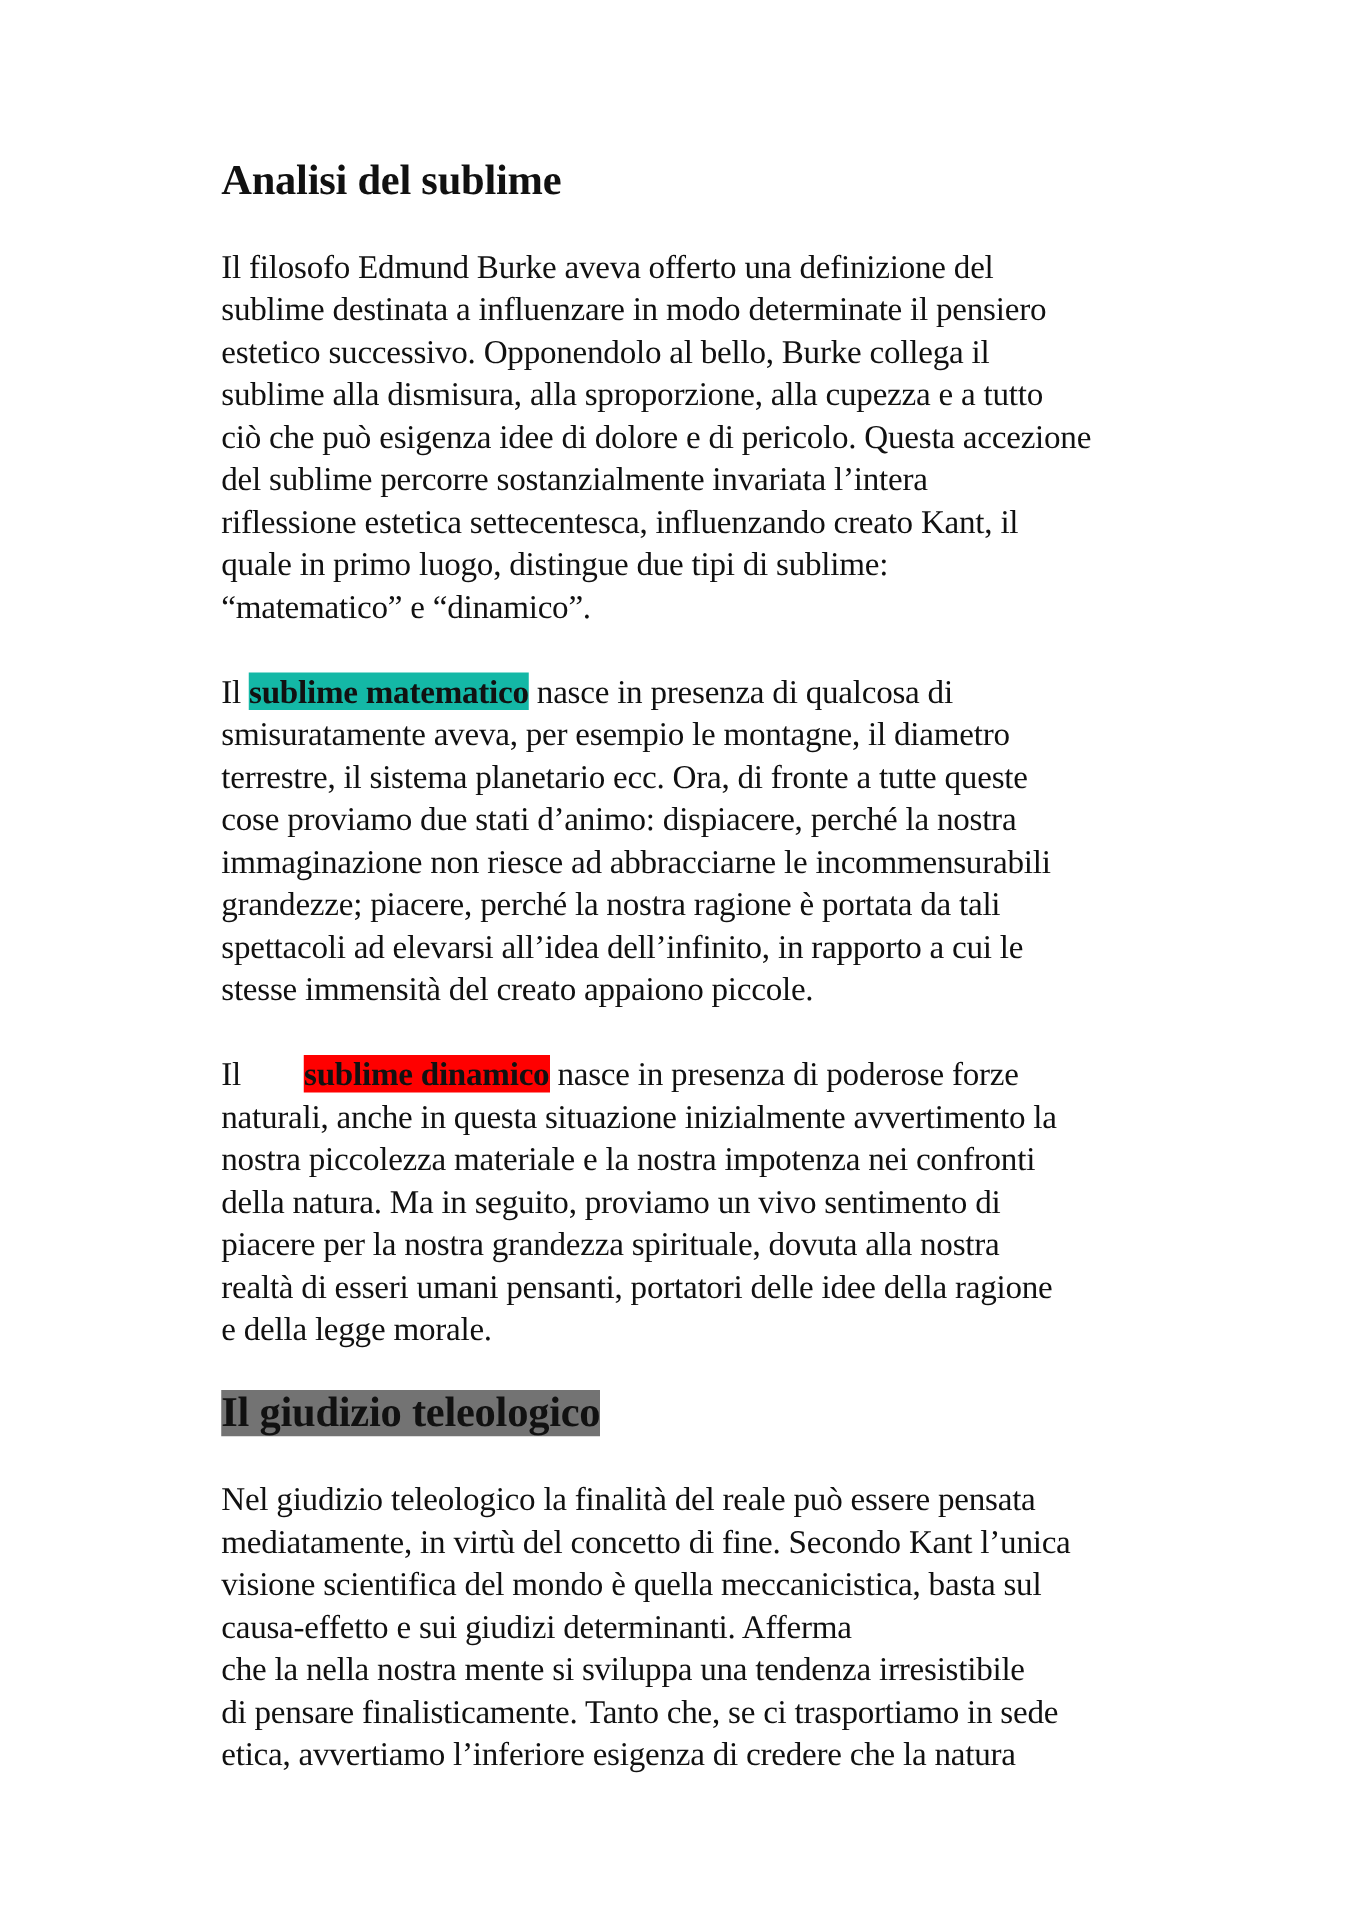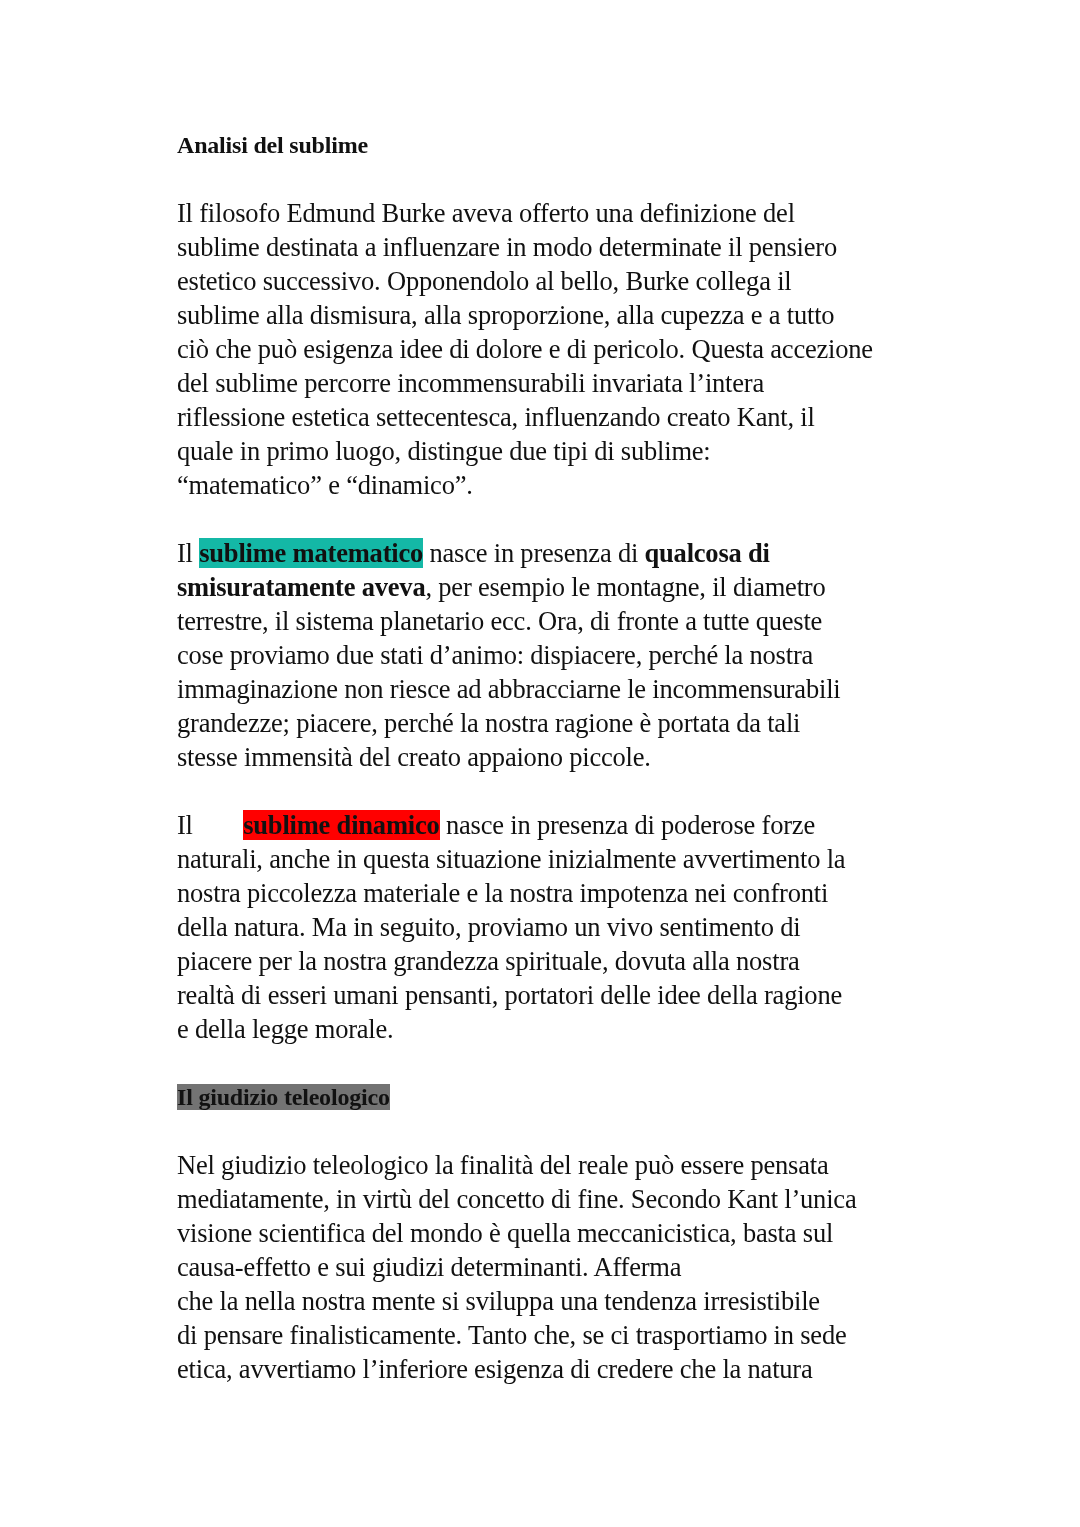--- a/index.html
+++ b/index.html
@@ -5,54 +5,55 @@
   html, body { margin: 0; padding: 0; background: #ffffff; }
   body { width: 1080px; height: 1527px; position: relative; overflow: hidden; }
   .page {
     position: absolute; left: 177px; top: 128px; width: 820px;
     font-family: "Liberation Serif", "DejaVu Serif", serif;
     font-size: 26.5px; color: #111111; line-height: 34px;
     letter-spacing: -0.2px;
   }
   .line { display: block; white-space: nowrap; height: 34px; }
   .gap { display: block; height: 34px; }
-  .b { font-weight: bold; }
+  .b { font-weight: normal; }
   .hl-yellow { background: #14b8a6; font-weight: bold; }
   .hl-red { background: #ff0000; font-weight: bold; margin-left: 44px; }
   .hl-magenta { background: #737373; font-weight: bold; }
-  h1, h2 { margin: 0; font-size: 24px; line-height: 34px; font-weight: bold; }
+  h1, h2 { margin: 0; font-size: 34px; line-height: 34px; font-weight: bold; }
 </style>
 </head>
 <body>
 
 <div class="page">
 
   <h1 class="line">Analisi del sublime</h1>
   <span class="gap"></span>
 
   <div>
     <span class="line">Il filosofo Edmund Burke aveva offerto una definizione del</span>
     <span class="line">sublime destinata a influenzare in modo determinate il pensiero</span>
     <span class="line">estetico successivo. Opponendolo al bello, Burke collega il</span>
     <span class="line">sublime alla dismisura, alla sproporzione, alla cupezza e a tutto</span>
     <span class="line">ciò che può esigenza idee di dolore e di pericolo. Questa accezione</span>
-    <span class="line">del sublime percorre incommensurabili invariata l’intera</span>
+    <span class="line">del sublime percorre sostanzialmente invariata l’intera</span>
     <span class="line">riflessione estetica settecentesca, influenzando creato Kant, il</span>
     <span class="line">quale in primo luogo, distingue due tipi di sublime:</span>
     <span class="line">“matematico” e “dinamico”.</span>
   </div>
   <span class="gap"></span>
 
   <div>
     <span class="line"><span>Il </span><span class="hl-yellow">sublime matematico</span><span> nasce in presenza di </span><span class="b">qualcosa di</span></span>
     <span class="line"><span class="b">smisuratamente aveva</span><span>, per esempio le montagne, il diametro</span></span>
     <span class="line">terrestre, il sistema planetario ecc. Ora, di fronte a tutte queste</span>
     <span class="line">cose proviamo due stati d’animo: dispiacere, perché la nostra</span>
     <span class="line">immaginazione non riesce ad abbracciarne le incommensurabili</span>
     <span class="line">grandezze; piacere, perché la nostra ragione è portata da tali</span>
+    <span class="line">spettacoli ad elevarsi all’idea dell’infinito, in rapporto a cui le</span>
     <span class="line">stesse immensità del creato appaiono piccole.</span>
   </div>
   <span class="gap"></span>
 
   <div>
     <span class="line"><span>Il </span><span class="hl-red">sublime dinamico</span><span> nasce in presenza di poderose forze</span></span>
     <span class="line">naturali, anche in questa situazione inizialmente avvertimento la</span>
     <span class="line">nostra piccolezza materiale e la nostra impotenza nei confronti</span>
     <span class="line">della natura. Ma in seguito, proviamo un vivo sentimento di</span>
     <span class="line">piacere per la nostra grandezza spirituale, dovuta alla nostra</span>

